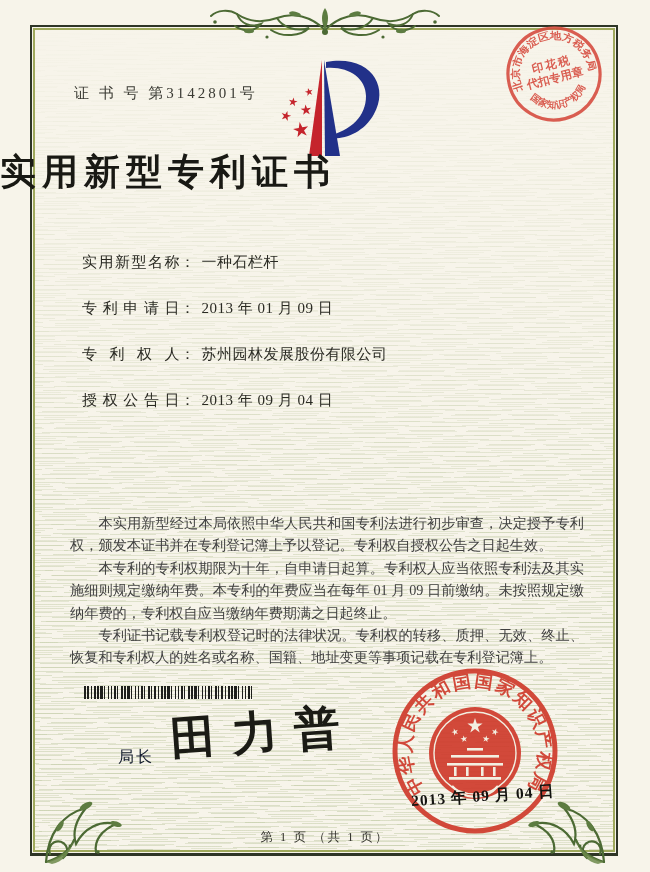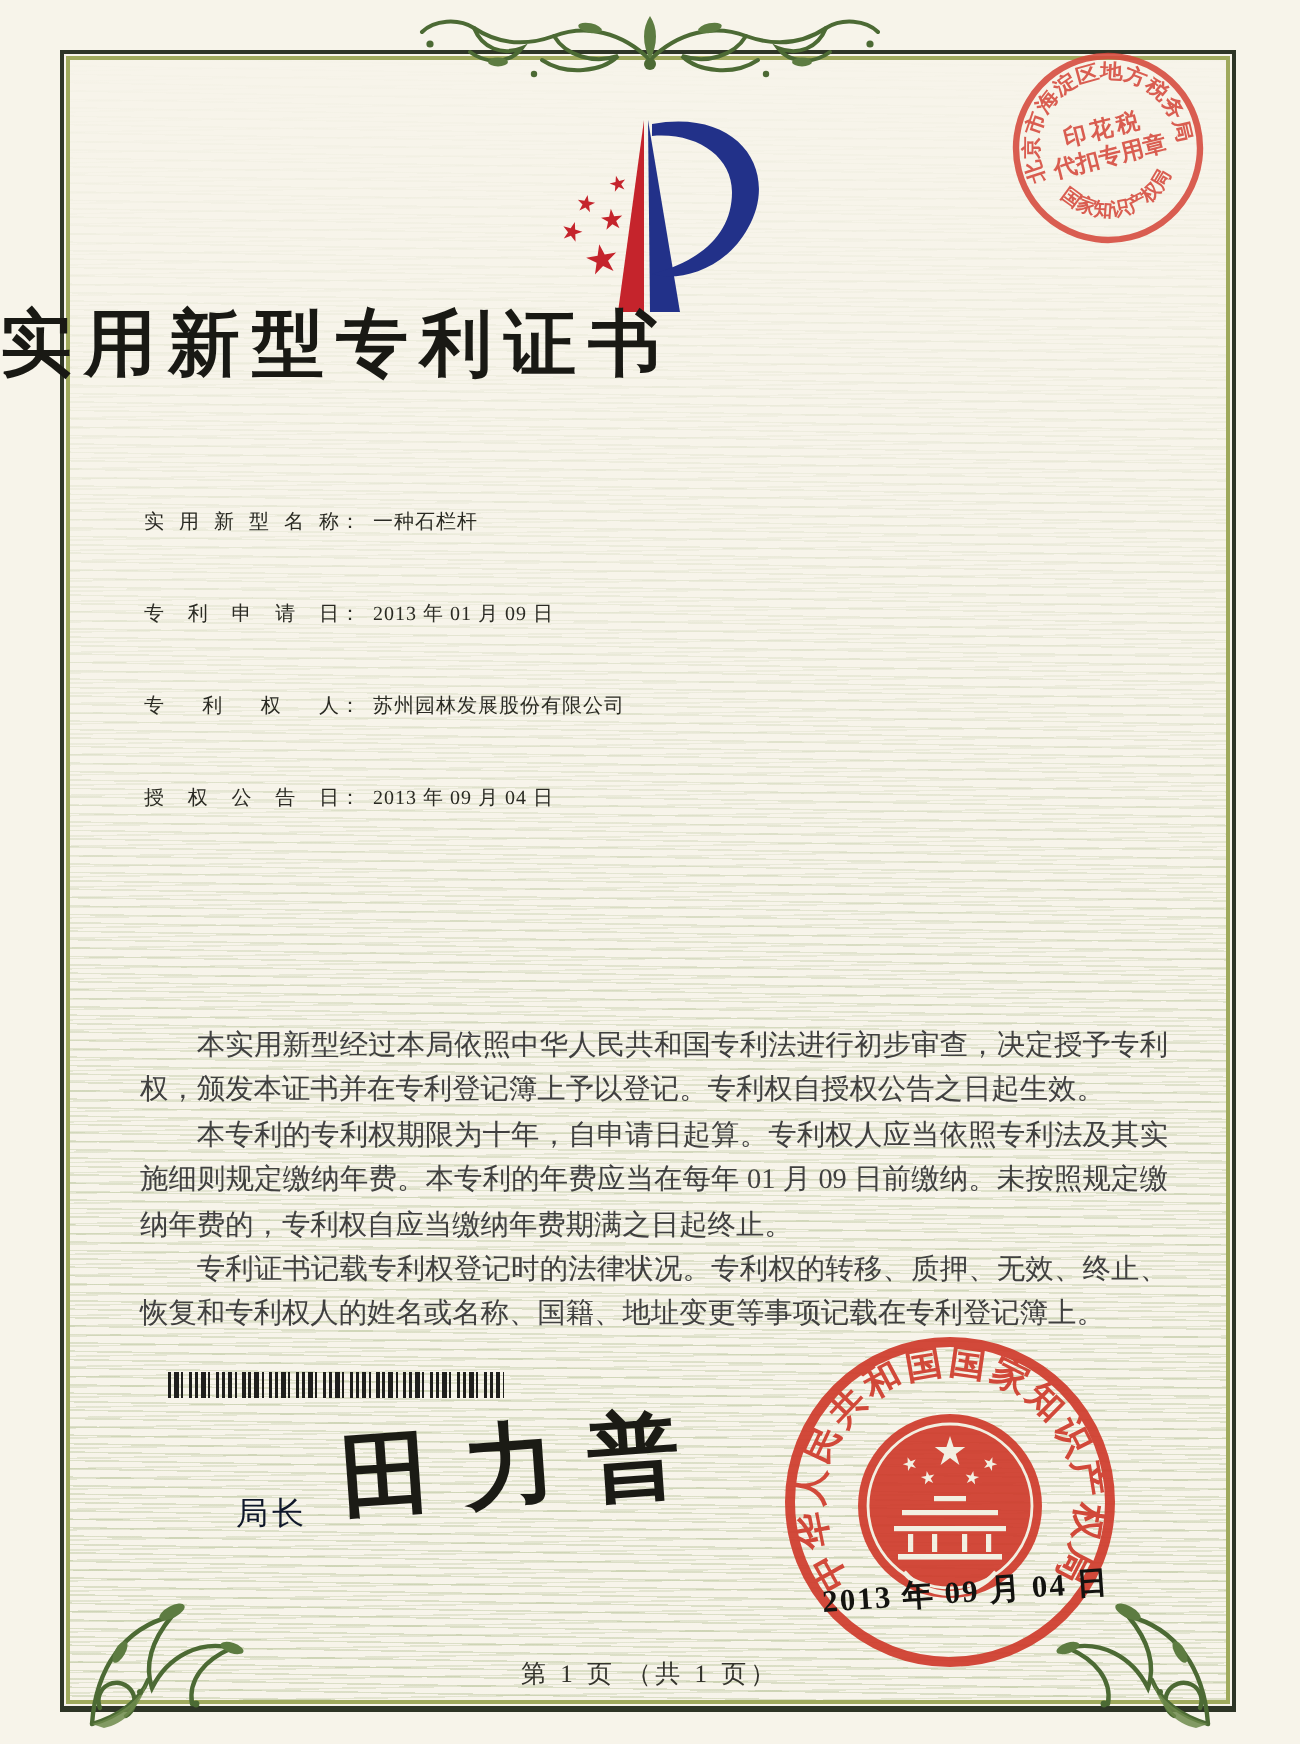--- a/index.html
+++ b/index.html
@@ -37,21 +37,21 @@
     position:absolute; left:74px; top:84px;
     font-size:15px; letter-spacing:3px; color:#3a3a33;
   }
   .logo{position:absolute; left:276px; top:52px; width:155px; height:112px;}
   .title{
     position:absolute; left:0; top:148px; width:518px; text-align:left;
     font-size:36px; font-weight:600; letter-spacing:6px; color:#191914;
   }
   
   .fields{position:absolute; left:72px; top:252px; width:480px;}
-  .field{margin-bottom:26px; font-size:10px; line-height:20px; color:#2a2a23; letter-spacing:.5px;}
+  .field{margin-bottom:26px; font-size:15px; line-height:20px; color:#2a2a23; letter-spacing:.5px;margin-left:10px;}
   .field .lbl{display:inline-block; width:98px; text-align:justify; text-align-last:justify; vertical-align:bottom;}
   .field .colon{margin-right:6px;}
   
   .body-text{
     position:absolute; left:70px; top:512px; width:514px;
     font-size:14.2px; line-height:22.4px; text-align:justify; color:#404040;
   }
   .body-text p{margin:0; text-indent:2em;}
   
   .barcode{
@@ -127,20 +127,21 @@
       <path d="M6,80 C20,76 30,68 34,58"></path>
     </g>
     <path d="M6,80 C20,76 30,68 34,58 C30,72 22,80 12,82 Z" fill="#6d8a4b" opacity=".85"></path>
     <ellipse cx="46" cy="24" rx="7" ry="3" fill="#5d7c41" transform="rotate(-28 46 24)"></ellipse>
     <ellipse cx="76" cy="42" rx="6" ry="2.6" fill="#5d7c41" transform="rotate(18 76 42)"></ellipse>
     <ellipse cx="20" cy="44" rx="6" ry="2.6" fill="#5d7c41" transform="rotate(-60 20 44)"></ellipse>
     <circle cx="58" cy="70" r="1.7" fill="#4c6a34"></circle>
     <circle cx="30" cy="64" r="1.5" fill="#4c6a34"></circle>
   </svg>
 
+  <div class="cert-number">证 书 号 第3142801号</div>
 
   <svg class="logo" viewBox="0 0 155 112">
     <g fill="#c5242c">
       <polygon points="0,-1 .225,-.309 .951,-.309 .363,.118 .588,.809 0,.382 -.588,.809 -.363,.118 -.951,-.309 -.225,-.309" transform="translate(33,40) scale(4.2) rotate(-14)"></polygon>
       <polygon points="0,-1 .225,-.309 .951,-.309 .363,.118 .588,.809 0,.382 -.588,.809 -.363,.118 -.951,-.309 -.225,-.309" transform="translate(17,50) scale(4.6) rotate(10)"></polygon>
       <polygon points="0,-1 .225,-.309 .951,-.309 .363,.118 .588,.809 0,.382 -.588,.809 -.363,.118 -.951,-.309 -.225,-.309" transform="translate(30,58) scale(5.6) rotate(-6)"></polygon>
       <polygon points="0,-1 .225,-.309 .951,-.309 .363,.118 .588,.809 0,.382 -.588,.809 -.363,.118 -.951,-.309 -.225,-.309" transform="translate(10,64) scale(5.2) rotate(16)"></polygon>
       <polygon points="0,-1 .225,-.309 .951,-.309 .363,.118 .588,.809 0,.382 -.588,.809 -.363,.118 -.951,-.309 -.225,-.309" transform="translate(25,78) scale(8) rotate(-10)"></polygon>
     </g>
     <g>

